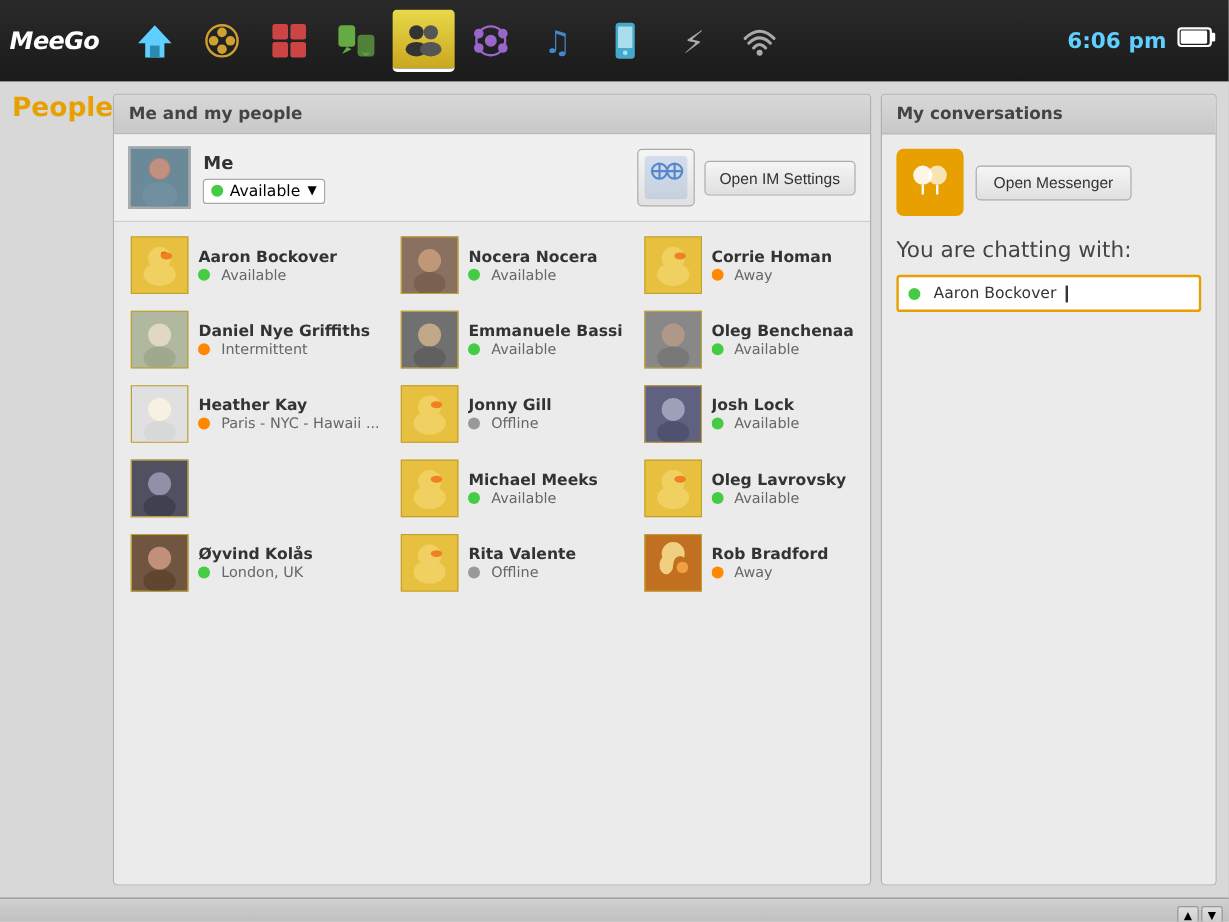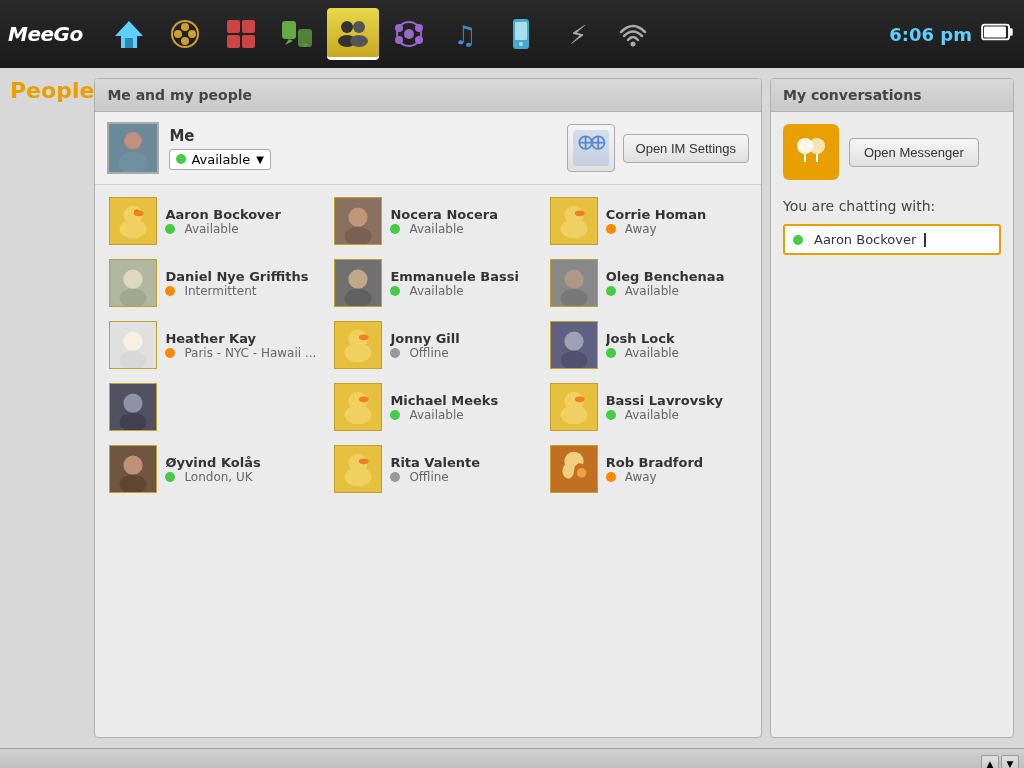--- a/index.html
+++ b/index.html
@@ -217,21 +217,21 @@
       display: flex;
       align-items: center;
       gap: 4px;
       white-space: nowrap;
       overflow: hidden;
       text-overflow: ellipsis;
     }
 
     
     #right-panel {
-      width: 244px;
+      width: 280px;
       background: #ebebeb;
       border: 1px solid #b0b0b0;
       border-radius: 4px;
       display: flex;
       flex-direction: column;
       overflow: hidden;
     }
     #right-panel-header {
       background: linear-gradient(to bottom, #d8d8d8, #c8c8c8);
       padding: 8px 12px;
@@ -623,21 +623,21 @@
           <div class="contact-item">
             <div class="contact-avatar duck-avatar">
               <svg viewBox="0 0 48 48" width="48" height="48">
                   <rect width="48" height="48" fill="#e8c040"></rect>
                   <ellipse cx="24" cy="32" rx="14" ry="10" fill="#f0d060"></ellipse>
                   <circle cx="24" cy="18" r="10" fill="#f0d060"></circle>
                   <ellipse cx="30" cy="16" rx="5" ry="3" fill="#f08020"></ellipse>
                 </svg>
             </div>
             <div class="contact-info">
-              <div class="contact-name">Bassi Lavrovsky</div>
+              <div class="contact-name">Oleg Lavrovsky</div>
               <div class="contact-status"><span class="status-dot dot-green"></span>Available</div>
             </div>
           </div>
 
           <div class="contact-item">
             <div class="contact-avatar" style="background:#705540;">
               <svg viewBox="0 0 48 48" width="48" height="48">
                   <rect width="48" height="48" fill="#705540"></rect>
                   <circle cx="24" cy="20" r="10" fill="#c0907a"></circle>
                   <ellipse cx="24" cy="40" rx="14" ry="10" fill="#604530"></ellipse>
@@ -690,21 +690,21 @@
           <div id="messenger-icon-large">
             <svg viewBox="0 0 40 40" width="40" height="40">
               <circle cx="14" cy="14" r="8" fill="white" opacity="0.9"></circle>
               <circle cx="26" cy="14" r="8" fill="white" opacity="0.7"></circle>
               <line x1="14" y1="22" x2="14" y2="30" stroke="white" stroke-width="2"></line>
               <line x1="26" y1="22" x2="26" y2="30" stroke="white" stroke-width="2"></line>
             </svg>
           </div>
           <button id="open-messenger-btn" style="background:linear-gradient(to bottom,#f5f5f5,#e0e0e0);border:1px solid #aaa;border-radius:4px;padding:6px 14px;cursor:pointer;font-size:13px;color:#333;">Open Messenger</button>
         </div>
-        <div id="chatting-label" style="font-size:14px;color:#444;align-self:flex-start;margin-top:8px;">You are chatting with:</div>
+        <div id="chatting-label" style="font-size:18px;color:#444;align-self:flex-start;margin-top:8px;">You are chatting with:</div>
         <div id="chat-with-box" style="width:100%;border:2px solid #e8a000;border-radius:3px;background:white;padding:6px 8px;display:flex;align-items:center;gap:6px;">
           <span class="status-dot dot-green"></span>
           <span id="chat-with-name" style="font-size:13px;color:#333;">Aaron Bockover</span>
           <span style="margin-left:2px;border-right:2px solid #333;height:14px;display:inline-block;"></span>
         </div>
       </div>
     </div>
 
   </div>
 </div>

